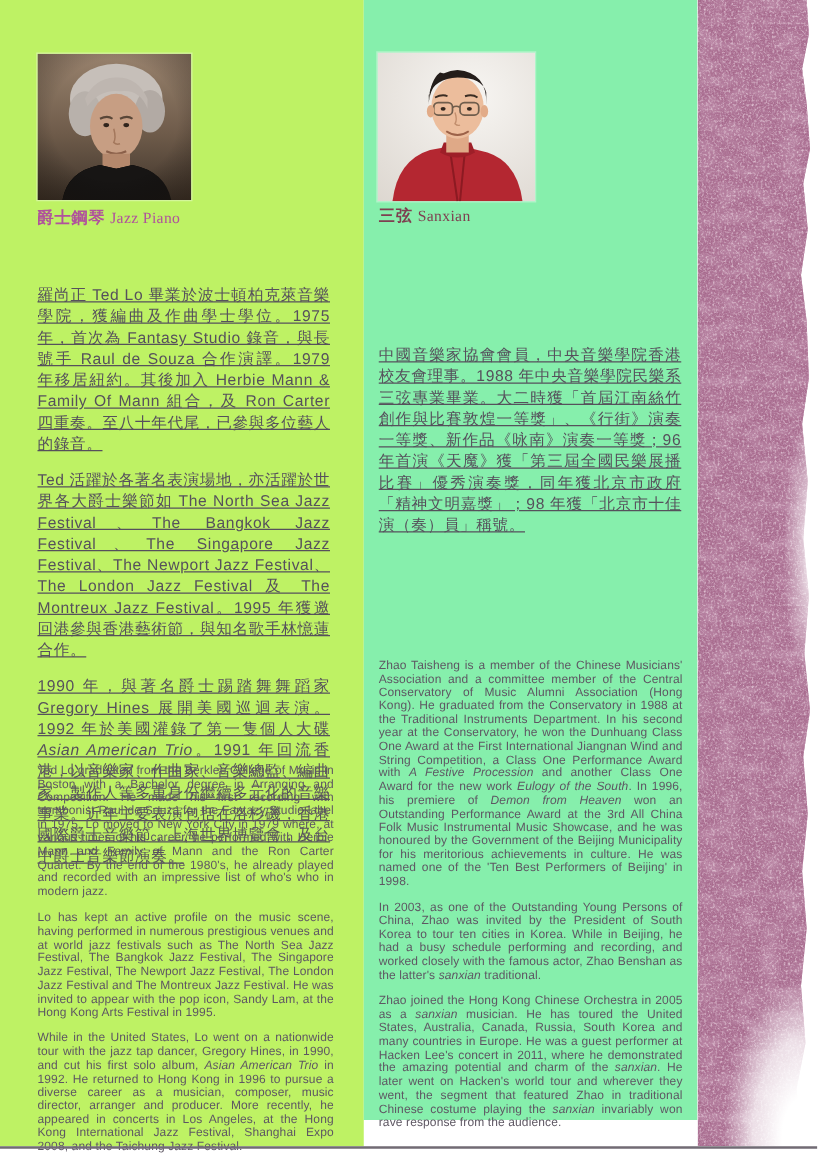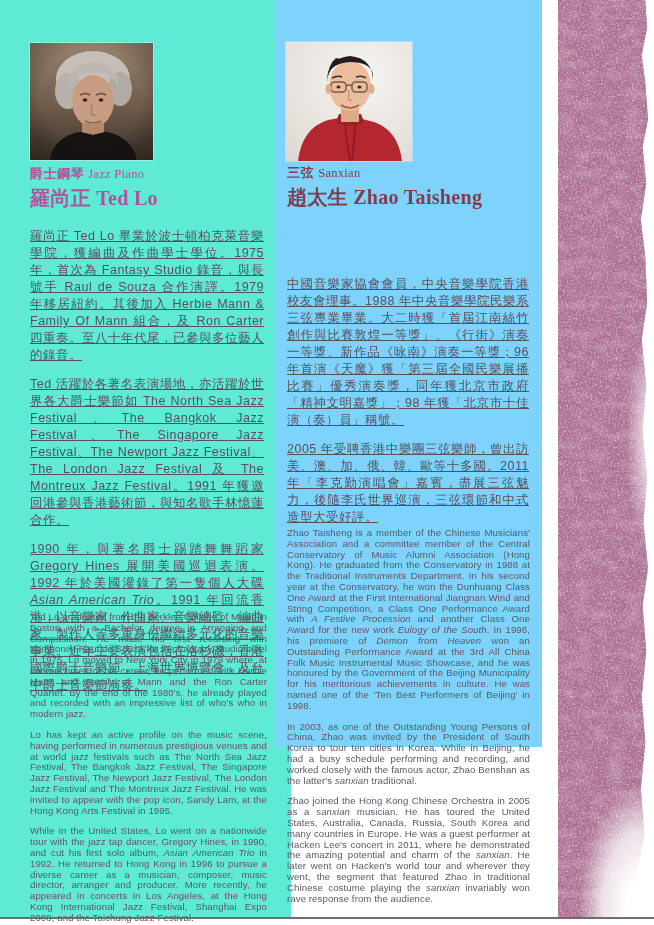--- a/index.html
+++ b/index.html
@@ -3,25 +3,25 @@
 <meta charset="utf-8">
 <style>
   html,body { margin:0; padding:0; background:#ffffff; }
   .page {
     position:relative; width:654px; height:925px; background:#ffffff;
     overflow:hidden; font-family:"Liberation Sans", sans-serif;
   }
   
   .col-left {
     position:absolute; left:0; top:0; width:291px; height:917px;
-    background:#5eead4;
+    background:#bef264;
   }
   .col-right {
-    position:absolute; left:275px; top:0; width:267px; height:747px;
-    background:#7dd3fc;
+    position:absolute; left:291px; top:0; width:267px; height:896px;
+    background:#86efac;
   }
   
   .band-wrap { position:absolute; left:558px; top:0; width:96px; height:917px; background:#ffffff; }
   .band-clip {
     position:absolute; left:0; top:0; width:90px; height:917px;
     clip-path:polygon(0% 0%, 97% 0%, 99% 3%, 93% 6%, 97% 9%, 100% 13%, 94% 16%, 98% 20%, 92% 24%, 97% 28%, 99% 33%, 93% 37%, 98% 42%, 94% 47%, 99% 52%, 95% 57%, 100% 62%, 94% 66%, 98% 71%, 93% 76%, 97% 81%, 92% 86%, 96% 91%, 88% 95%, 93% 100%, 0% 100%);
   }
   .band-clip svg { display:block; }
   .band-fade {
     position:absolute; right:2px; bottom:0; width:72px; height:130px;
@@ -98,29 +98,25 @@
       <path d="M20,117 Q24,94 50,89 L63,92 L76,89 Q101,94 106,117 Z" fill="#17151 4"></path>
       <path d="M20,117 Q24,94 50,89 L63,92 L76,89 Q102,94 107,117 Z" fill="#171514"></path>
       <rect x="0" y="0" width="123" height="117" fill="url(#tedvig)"></rect>
     </svg>
 
     <div class="head head-left">
       <div class="role-line">
         <span>爵士鋼琴</span>
         <span class="role-en">Jazz Piano</span>
       </div>
-      <div class="name-line">
-        <span>羅尚正</span>
-        <span>Ted Lo</span>
-      </div>
     </div>
 
     <div class="zh-block zh-left">
         <p>羅尚正 Ted Lo 畢業於波士頓柏克萊音樂學院，獲編曲及作曲學士學位。1975 年，首次為 Fantasy Studio 錄音，與長號手 Raul de Souza 合作演譯。1979 年移居紐約。其後加入 Herbie Mann &amp; Family Of Mann 組合，及 Ron Carter 四重奏。至八十年代尾，已參與多位藝人的錄音。</p>
-        <p>Ted 活躍於各著名表演場地，亦活躍於世界各大爵士樂節如 The North Sea Jazz Festival、The Bangkok Jazz Festival、The Singapore Jazz Festival、The Newport Jazz Festival、The London Jazz Festival 及 The Montreux Jazz Festival。1991 年獲邀回港參與香港藝術節，與知名歌手林憶蓮合作。</p>
+        <p>Ted 活躍於各著名表演場地，亦活躍於世界各大爵士樂節如 The North Sea Jazz Festival、The Bangkok Jazz Festival、The Singapore Jazz Festival、The Newport Jazz Festival、The London Jazz Festival 及 The Montreux Jazz Festival。1995 年獲邀回港參與香港藝術節，與知名歌手林憶蓮合作。</p>
         <p><span>1990 年，與著名爵士踢踏舞舞蹈家 Gregory Hines 展開美國巡迴表演。1992 年於美國灌錄了第一隻個人大碟 </span><em>Asian American Trio</em><span>。1991 年回流香港，以音樂家、作曲家、音樂總監、編曲家、製作人等多重身份繼續多元化的音樂事業。近年主要表演包括在洛杉磯，香港國際爵士音樂節，上海世界博覽會，及台中爵士音樂節演奏。</span></p>
       </div>
     <div class="en-block en-left">
         <p>Ted Lo graduated from the Berklee College of Music in Boston with a Bachelor degree in Arranging and Composition.  He made his first recording with trombonist Raul de Souza for the Fantazy Studio label in 1975.  Lo moved to New York City in 1979 where, at various times of his career, he performed with Herbie Mann and Family of Mann and the Ron Carter Quartet.  By the end of the 1980's, he already played and recorded with an impressive list of who's who in modern jazz.</p>
         <p>Lo has kept an active profile on the music scene, having performed in numerous prestigious venues and at world jazz festivals such as The North Sea Jazz Festival, The Bangkok Jazz Festival, The Singapore Jazz Festival, The Newport Jazz Festival, The London Jazz Festival and The Montreux Jazz Festival.  He was invited to appear with the pop icon, Sandy Lam, at the Hong Kong Arts Festival in 1995.</p>
         <p><span>While in the United States, Lo went on a nationwide tour with the jazz tap dancer, Gregory Hines, in 1990, and cut his first solo album, </span><em>Asian American Trio</em><span> in 1992.  He returned to Hong Kong in 1996 to pursue a diverse career as a musician, composer, music director, arranger and producer.  More recently, he appeared in concerts in Los Angeles, at the Hong Kong International Jazz Festival, Shanghai Expo 2008, and the Taichung Jazz Festival.</span></p>
       </div>
   </div>
 
   <div class="col-right">
@@ -150,29 +146,24 @@
       <path d="M55,63 q9,6 18,0" stroke="#9c6248" stroke-width="1.6" fill="none"></path>
       <ellipse cx="42.5" cy="47" rx="3" ry="5" fill="#e2ab88"></ellipse>
       <ellipse cx="85.5" cy="47" rx="3" ry="5" fill="#e2ab88"></ellipse>
     </svg>
 
     <div class="head head-right">
       <div class="role-line">
         <span>三弦</span>
         <span class="role-en">Sanxian</span>
       </div>
-      <div class="name-line">
-        <span>趙太生</span>
-        <span>Zhao Taisheng</span>
-      </div>
     </div>
 
     <div class="zh-block zh-right">
         <p>中國音樂家協會會員，中央音樂學院香港校友會理事。1988 年中央音樂學院民樂系三弦專業畢業。大二時獲「首屆江南絲竹創作與比賽敦煌一等獎」、《行街》演奏一等獎、新作品《咏南》演奏一等獎；96 年首演《天魔》獲「第三屆全國民樂展播比賽」優秀演奏獎，同年獲北京市政府「精神文明嘉獎」；98 年獲「北京市十佳演（奏）員」稱號。</p>
-        <p>2005 年受聘香港中樂團三弦樂師，曾出訪美、澳、加、俄、韓、歐等十多國。2011 年「李克勤演唱會」嘉賓，盡展三弦魅力，後隨李氏世界巡演，三弦環節和中式造型大受好評。</p>
       </div>
     <div class="en-block en-right">
         <p><span>Zhao Taisheng is a member of the Chinese Musicians' Association and a committee member of the Central Conservatory of Music Alumni Association (Hong Kong). He graduated from the Conservatory in 1988 at the Traditional Instruments Department. In his second year at the Conservatory, he won the Dunhuang Class One Award at the First International Jiangnan Wind and String Competition, a Class One Performance Award with </span><em>A Festive Procession</em><span> and another Class One Award for the new work </span><em>Eulogy of the South</em><span>. In 1996, his premiere of </span><em>Demon from Heaven</em><span> won an Outstanding Performance Award at the 3rd All China Folk Music Instrumental Music Showcase, and he was honoured by the Government of the Beijing Municipality for his meritorious achievements in culture. He was named one of the 'Ten Best Performers of Beijing' in 1998.</span></p>
         <p><span>In 2003, as one of the Outstanding Young Persons of China, Zhao was invited by the President of South Korea to tour ten cities in Korea. While in Beijing, he had a busy schedule performing and recording, and worked closely with the famous actor, Zhao Benshan as the latter's </span><em>sanxian</em><span> traditional.</span></p>
         <p><span>Zhao joined the Hong Kong Chinese Orchestra in 2005 as a </span><em>sanxian</em><span> musician. He has toured the United States, Australia, Canada, Russia, South Korea and many countries in Europe. He was a guest performer at Hacken Lee's concert in 2011, where he demonstrated the amazing potential and charm of the </span><em>sanxian</em><span>. He later went on Hacken's world tour and wherever they went, the segment that featured Zhao in traditional Chinese costume playing the </span><em>sanxian</em><span> invariably won rave response from the audience.</span></p>
       </div>
   </div>
 
   <div class="band-wrap">
     <div class="band-clip">

